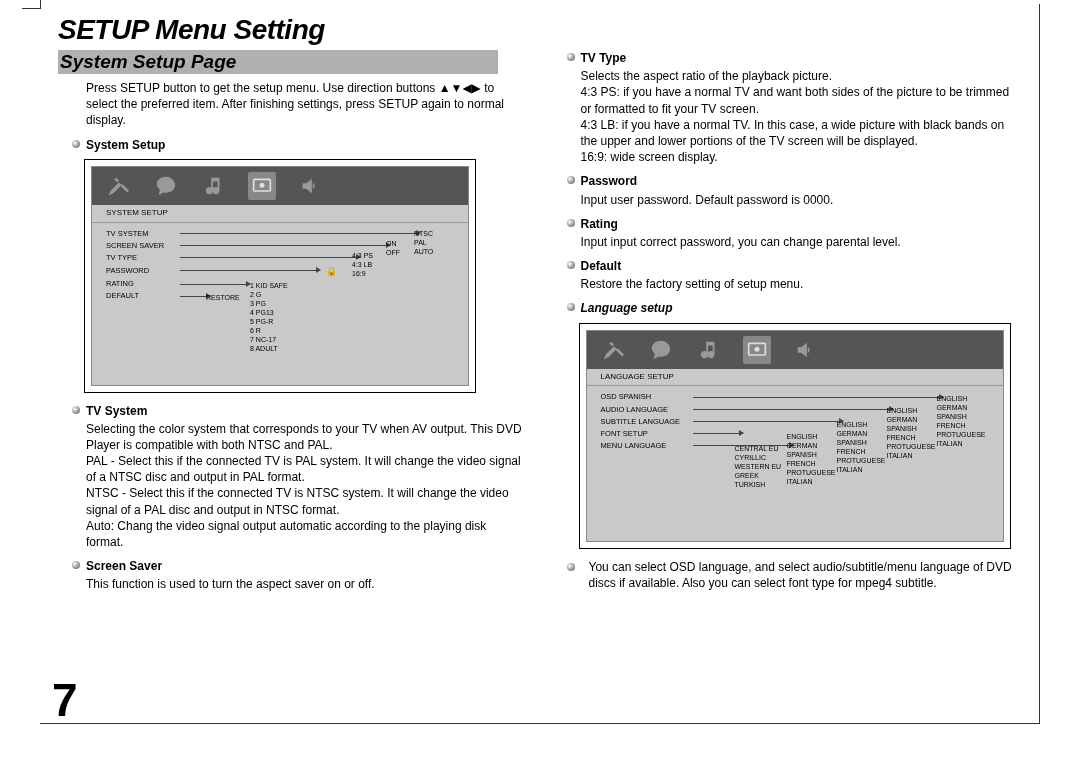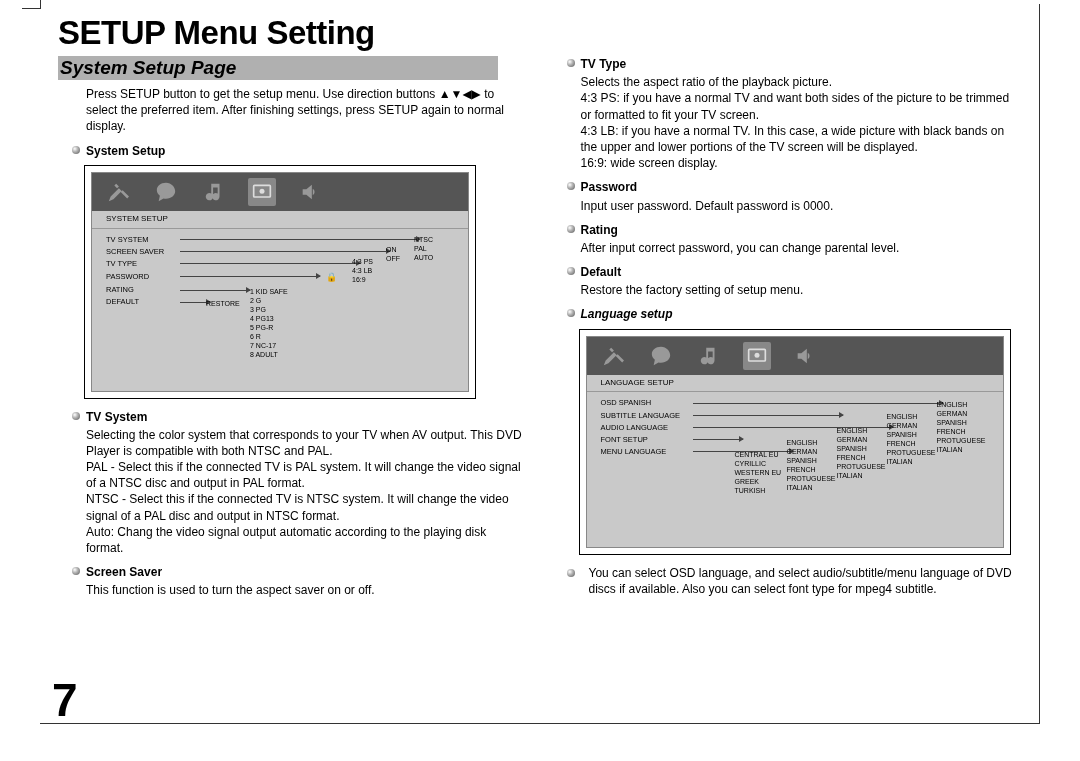--- a/index.html
+++ b/index.html
@@ -34,22 +34,23 @@
     content: "";
     position: absolute;
     left: 18px;
     top: -10px;
     width: 0;
     height: 10px;
     border-left: 1.5px solid #333;
   }
 
   .title {
-    font-size: 33px;
+    font-size: 28px;
     font-weight: 900;
+    font-style: italic;
     letter-spacing: -0.5px;
     margin: 0 0 4px 0;
   }
   .gray-bar {
     background: #b0b0b0;
     height: 24px;
     display: flex;
     align-items: center;
     margin-bottom: 6px;
   }
@@ -323,21 +324,21 @@
       <div class="bullet-head">
         <span class="bullet-dot"></span>
         <span>Password</span>
       </div>
       <p class="para">Input user password. Default password is 0000.</p>
 
       <div class="bullet-head">
         <span class="bullet-dot"></span>
         <span>Rating</span>
       </div>
-      <p class="para">After input correct password, you can change parental level.</p>
+      <p class="para">Input input correct password, you can change parental level.</p>
 
       <div class="bullet-head">
         <span class="bullet-dot"></span>
         <span>Default</span>
       </div>
       <p class="para">Restore the factory setting of setup menu.</p>
 
 
       <div class="bullet-head it">
         <span class="bullet-dot"></span>
@@ -375,26 +376,26 @@
               </span>
           </div>
           <div class="osd-title">LANGUAGE SETUP</div>
           <div class="osd-body" style="min-height:140px">
             <div class="osd-list">
               <div class="osd-item">
                   <span class="lbl" style="width:92px">OSD SPANISH</span>
                   <span class="line" style="width:250px"></span>
                 </div>
               <div class="osd-item">
+                  <span class="lbl" style="width:92px">AUDIO LANGUAGE</span>
+                  <span class="line" style="width:200px"></span>
+                </div>
+              <div class="osd-item">
                   <span class="lbl" style="width:92px">SUBTITLE LANGUAGE</span>
                   <span class="line" style="width:150px"></span>
-                </div>
-              <div class="osd-item">
-                  <span class="lbl" style="width:92px">AUDIO LANGUAGE</span>
-                  <span class="line" style="width:200px"></span>
                 </div>
               <div class="osd-item">
                   <span class="lbl" style="width:92px">FONT  SETUP</span>
                   <span class="line" style="width:50px"></span>
                 </div>
               <div class="osd-item">
                   <span class="lbl" style="width:92px">MENU LANGUAGE</span>
                   <span class="line" style="width:100px"></span>
                 </div>
             </div>

